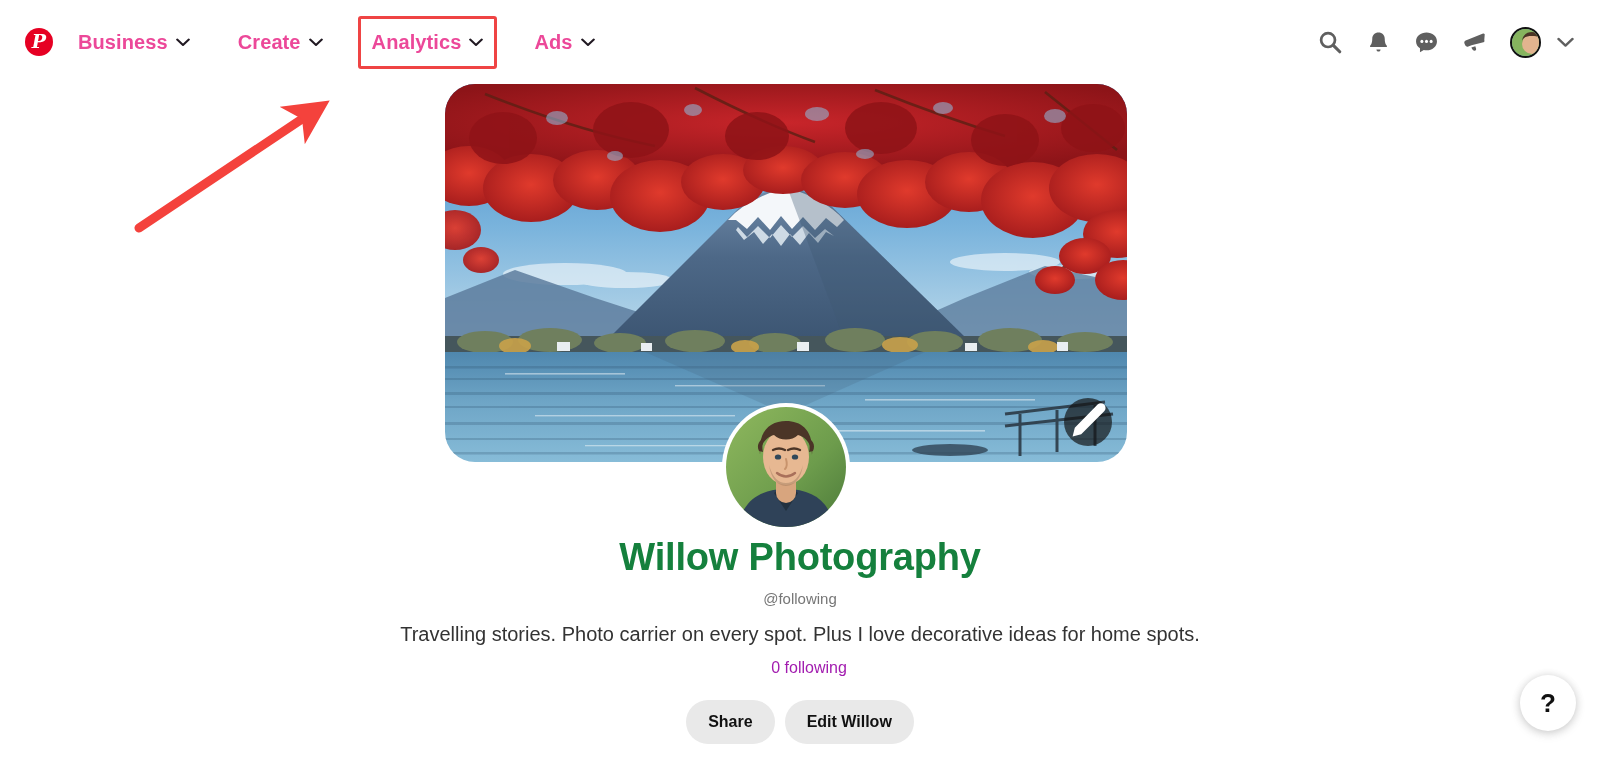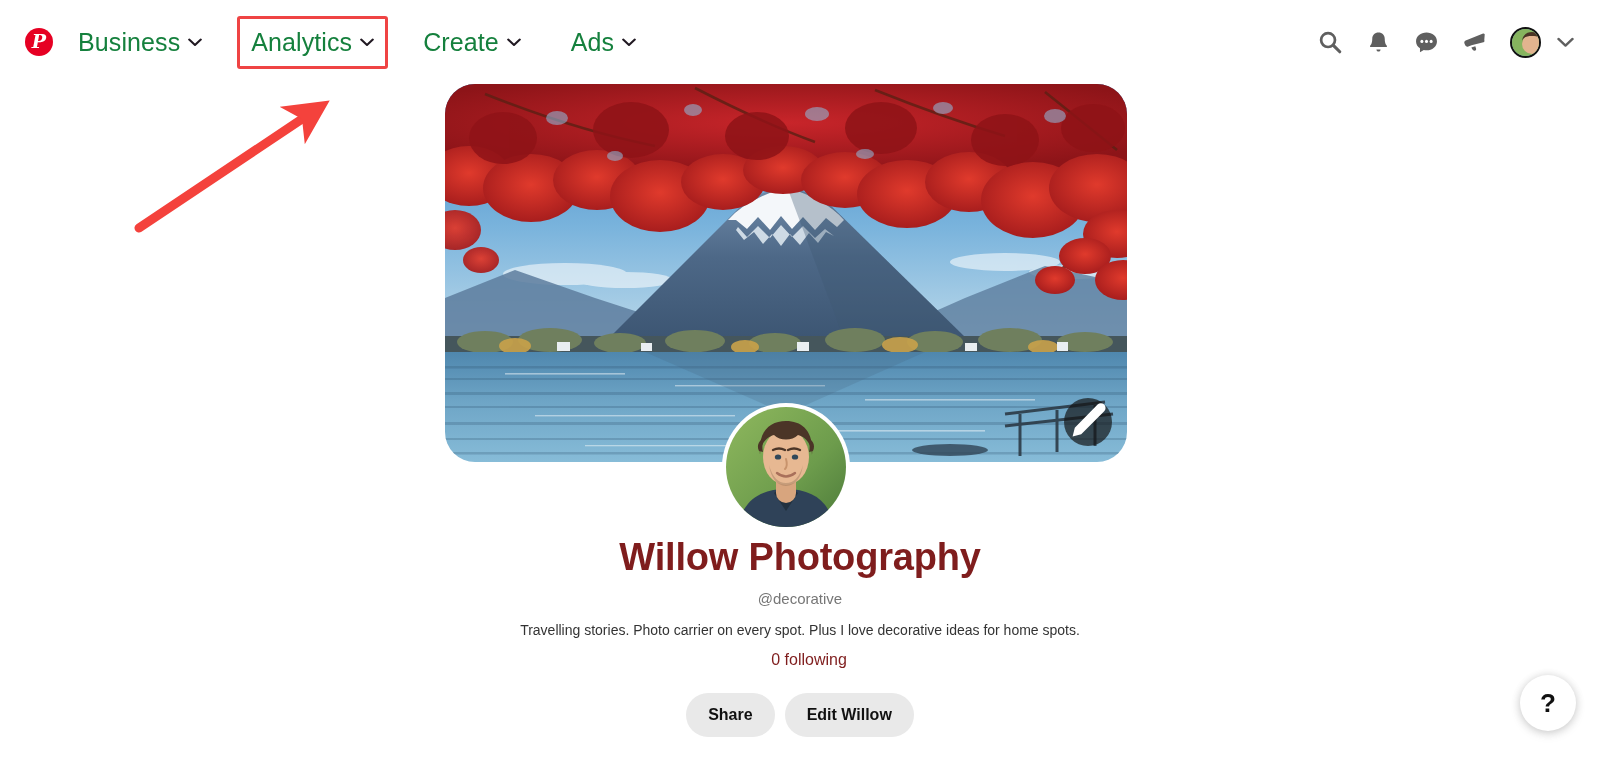--- a/index.html
+++ b/index.html
@@ -66,23 +66,23 @@
     align-items: center;
     gap: 8px;
     height: 46px;
     padding: 0 13px;
     border-radius: 10px;
     cursor: pointer;
     position: relative;
     white-space: nowrap;
   }
   .nav-item .nav-label {
-    font-size: 25px;
-    font-weight: 400;
-    color: #15803d;
+    font-size: 20px;
+    font-weight: 700;
+    color: #ec4899;
     letter-spacing: 0.1px;
   }
   .nav-item.highlighted {
     border: 3px solid #ef4444;
     border-radius: 3px;
     padding: 0 11px;
     height: 53px;
   }
 
   .chev {
@@ -186,40 +186,40 @@
     position: absolute;
     top: 536px;
     left: 0;
     width: 1600px;
     text-align: center;
     z-index: 15;
   }
   #display-name {
     font-size: 38px;
     font-weight: 700;
-    color: #7f1d1d;
+    color: #15803d;
     letter-spacing: -0.2px;
     line-height: 1.15;
   }
   #username {
     margin-top: 10px;
     font-size: 15px;
     color: #767676;
     line-height: 1.2;
   }
   #bio {
     margin-top: 13px;
-    font-size: 14px;
+    font-size: 20px;
     color: #333333;
     line-height: 1.3;
   }
   #following {
     margin-top: 11px;
     font-size: 16px;
-    color: #7f1d1d;
+    color: #a21caf;
     line-height: 1.3;
     margin-left: 18px;
   }
 
   #profile-actions {
     margin-top: 22px;
     display: flex;
     justify-content: center;
     gap: 10px;
   }
@@ -277,29 +277,29 @@
         <div class="pin-logo">P</div>
       </div>
 
       <div class="nav-item">
         <span class="nav-label">Business</span>
         <svg class="chev" viewBox="0 0 14 9">
           <path d="M1.2 1.6 L7 7 L12.8 1.6" fill="none" stroke="#211922" stroke-width="2.1" stroke-linecap="round" stroke-linejoin="round"></path>
         </svg>
       </div>
 
+      <div class="nav-item" style="margin-left:22px">
+        <span class="nav-label">Create</span>
+        <svg class="chev" viewBox="0 0 14 9">
+          <path d="M1.2 1.6 L7 7 L12.8 1.6" fill="none" stroke="#211922" stroke-width="2.1" stroke-linecap="round" stroke-linejoin="round"></path>
+        </svg>
+      </div>
+
       <div class="nav-item highlighted" style="margin-left:22px">
         <span class="nav-label">Analytics</span>
-        <svg class="chev" viewBox="0 0 14 9">
-          <path d="M1.2 1.6 L7 7 L12.8 1.6" fill="none" stroke="#211922" stroke-width="2.1" stroke-linecap="round" stroke-linejoin="round"></path>
-        </svg>
-      </div>
-
-      <div class="nav-item" style="margin-left:22px">
-        <span class="nav-label">Create</span>
         <svg class="chev" viewBox="0 0 14 9">
           <path d="M1.2 1.6 L7 7 L12.8 1.6" fill="none" stroke="#211922" stroke-width="2.1" stroke-linecap="round" stroke-linejoin="round"></path>
         </svg>
       </div>
 
       <div class="nav-item" style="margin-left:24px">
         <span class="nav-label">Ads</span>
         <svg class="chev" viewBox="0 0 14 9">
           <path d="M1.2 1.6 L7 7 L12.8 1.6" fill="none" stroke="#211922" stroke-width="2.1" stroke-linecap="round" stroke-linejoin="round"></path>
         </svg>
@@ -575,21 +575,21 @@
 
         <path d="M51 66 q9 7 18 0" stroke="#a9705a" stroke-width="2.4" fill="none" stroke-linecap="round"></path>
 
         <path d="M43 58 q3 20 17 21 q14 -1 17 -21 q-5 18 -17 18 q-12 0 -17 -18 z" fill="#8a6a4f" opacity="0.35"></path>
       </svg>
     </div>
   </div>
 
   <div id="profile-info">
     <div id="display-name">Willow Photography</div>
-    <div id="username">@decorative</div>
+    <div id="username">@following</div>
     <div id="bio">Travelling stories. Photo carrier on every spot. Plus I love decorative ideas for home spots.</div>
     <div id="following">0 following</div>
 
     <div id="profile-actions">
       <button class="pill-btn">Share</button>
       <button class="pill-btn">Edit Willow</button>
     </div>
   </div>
 
   <div id="help-btn">?</div>

